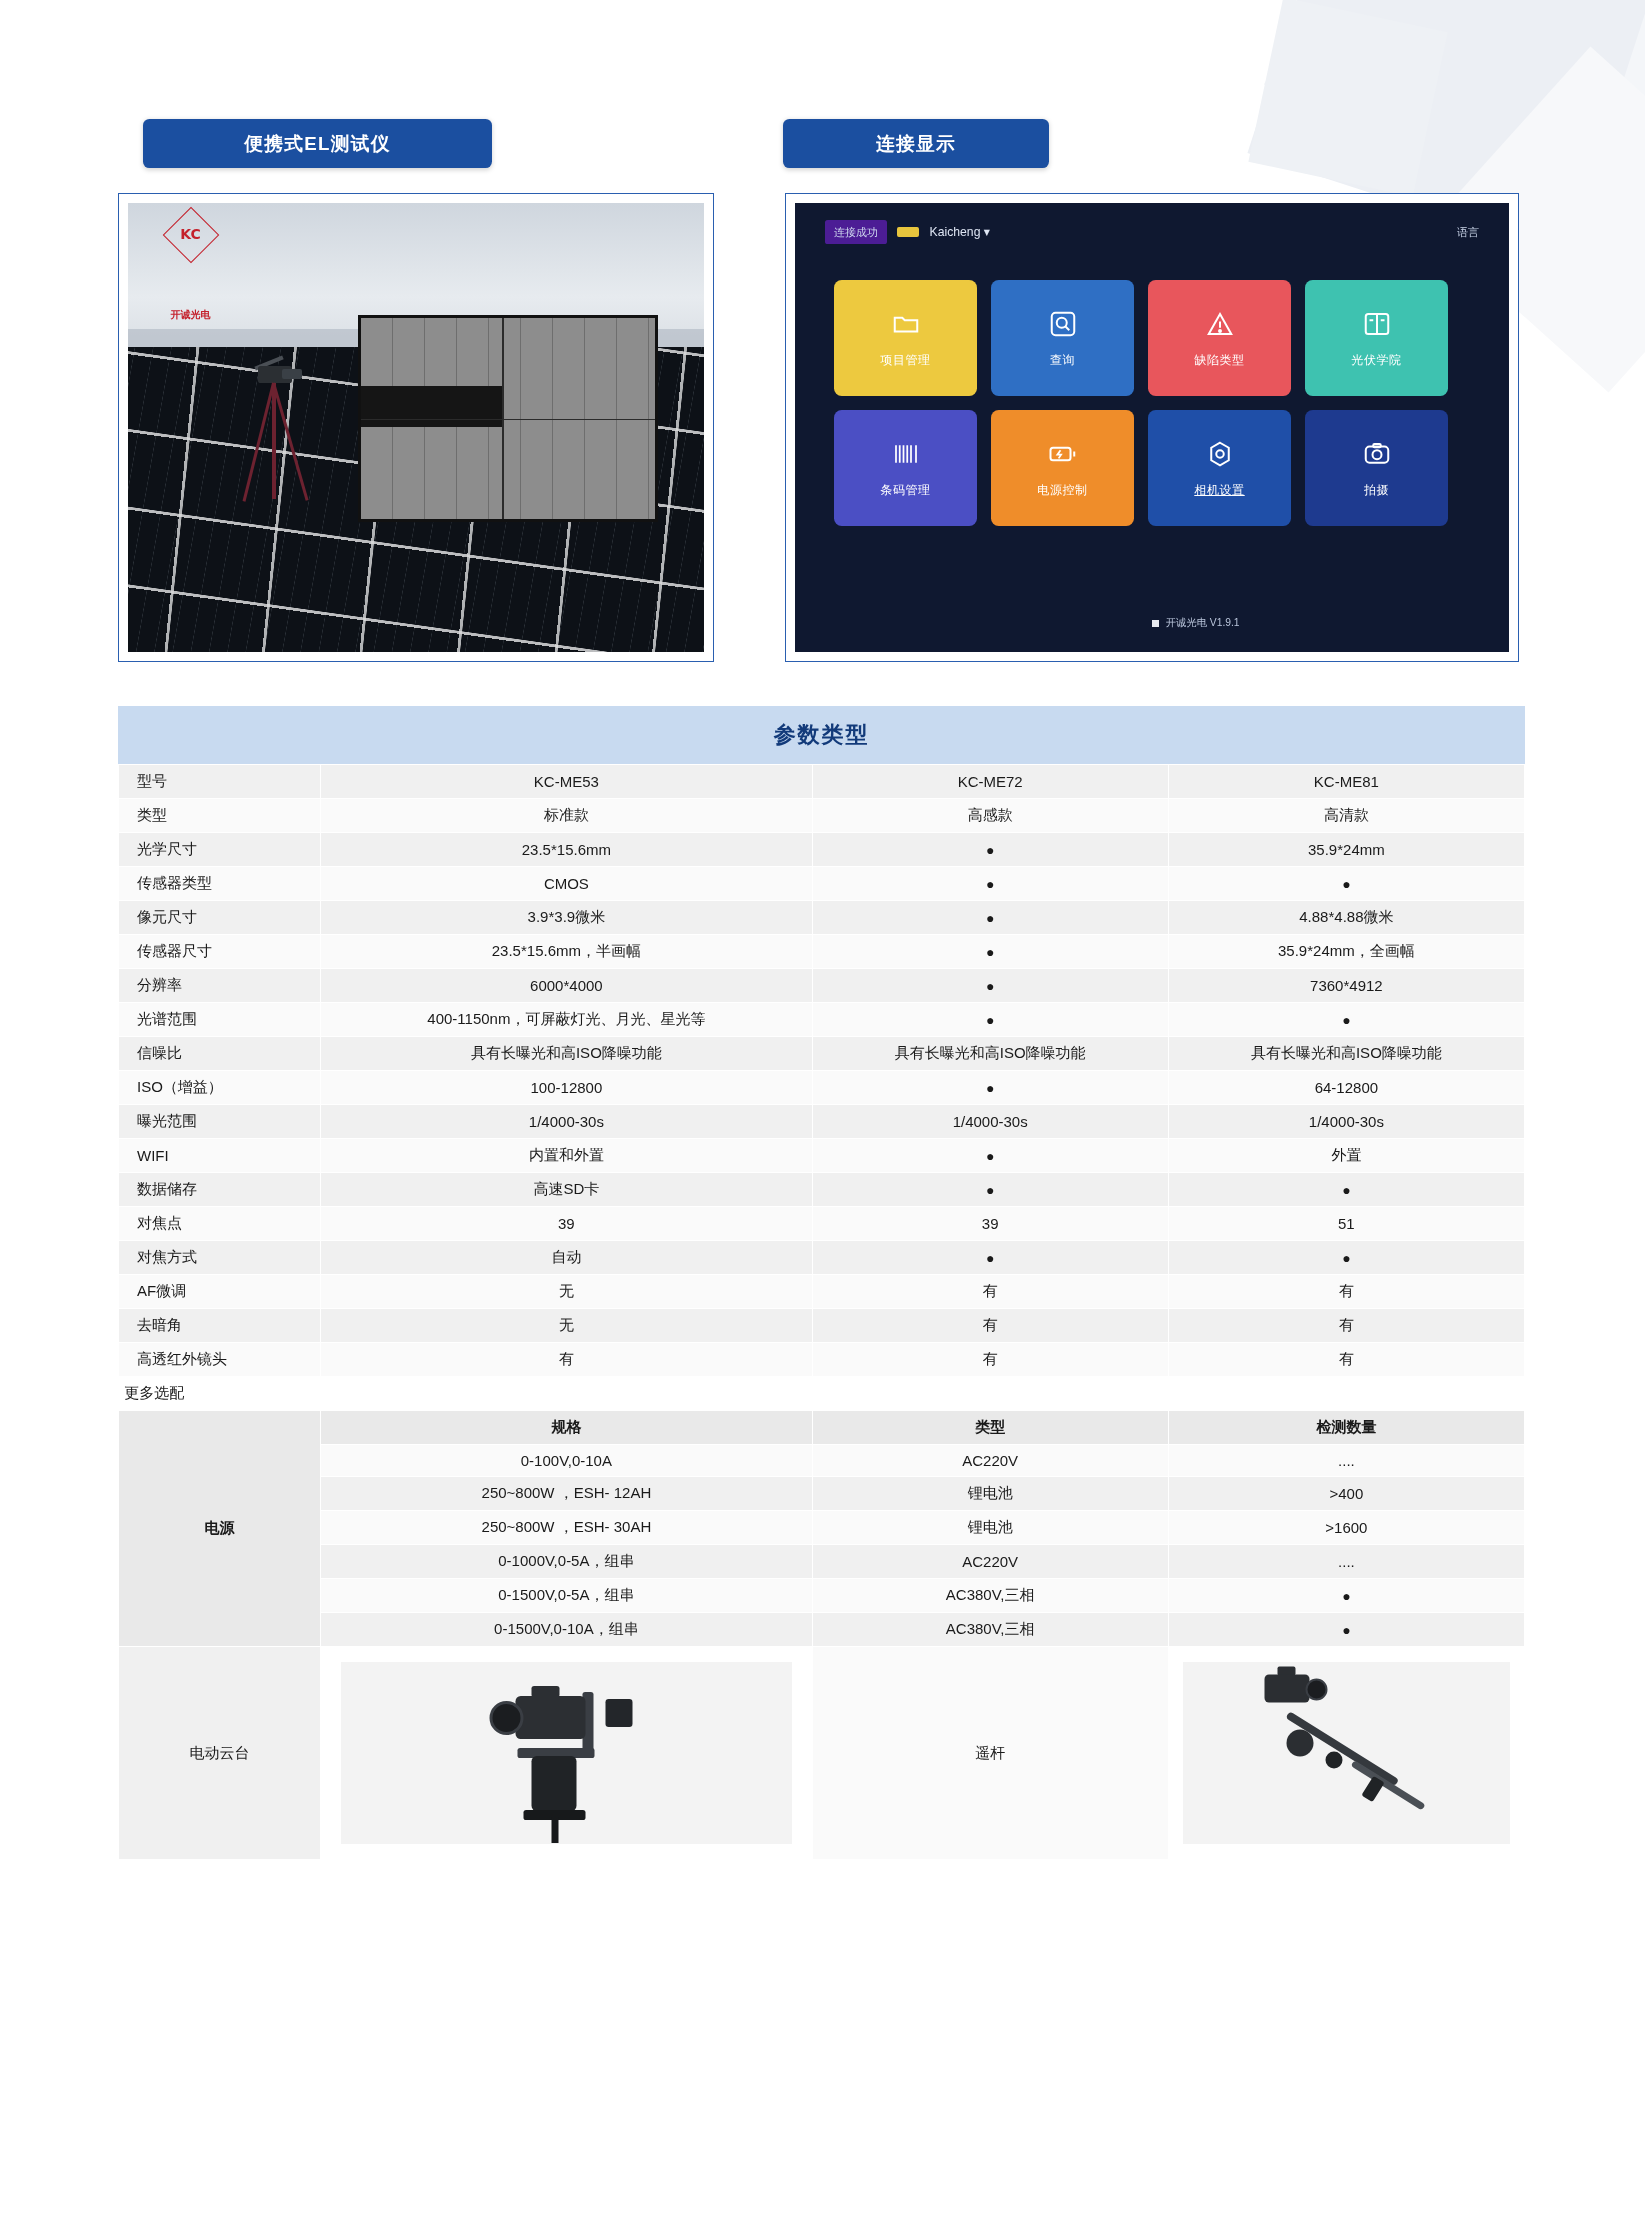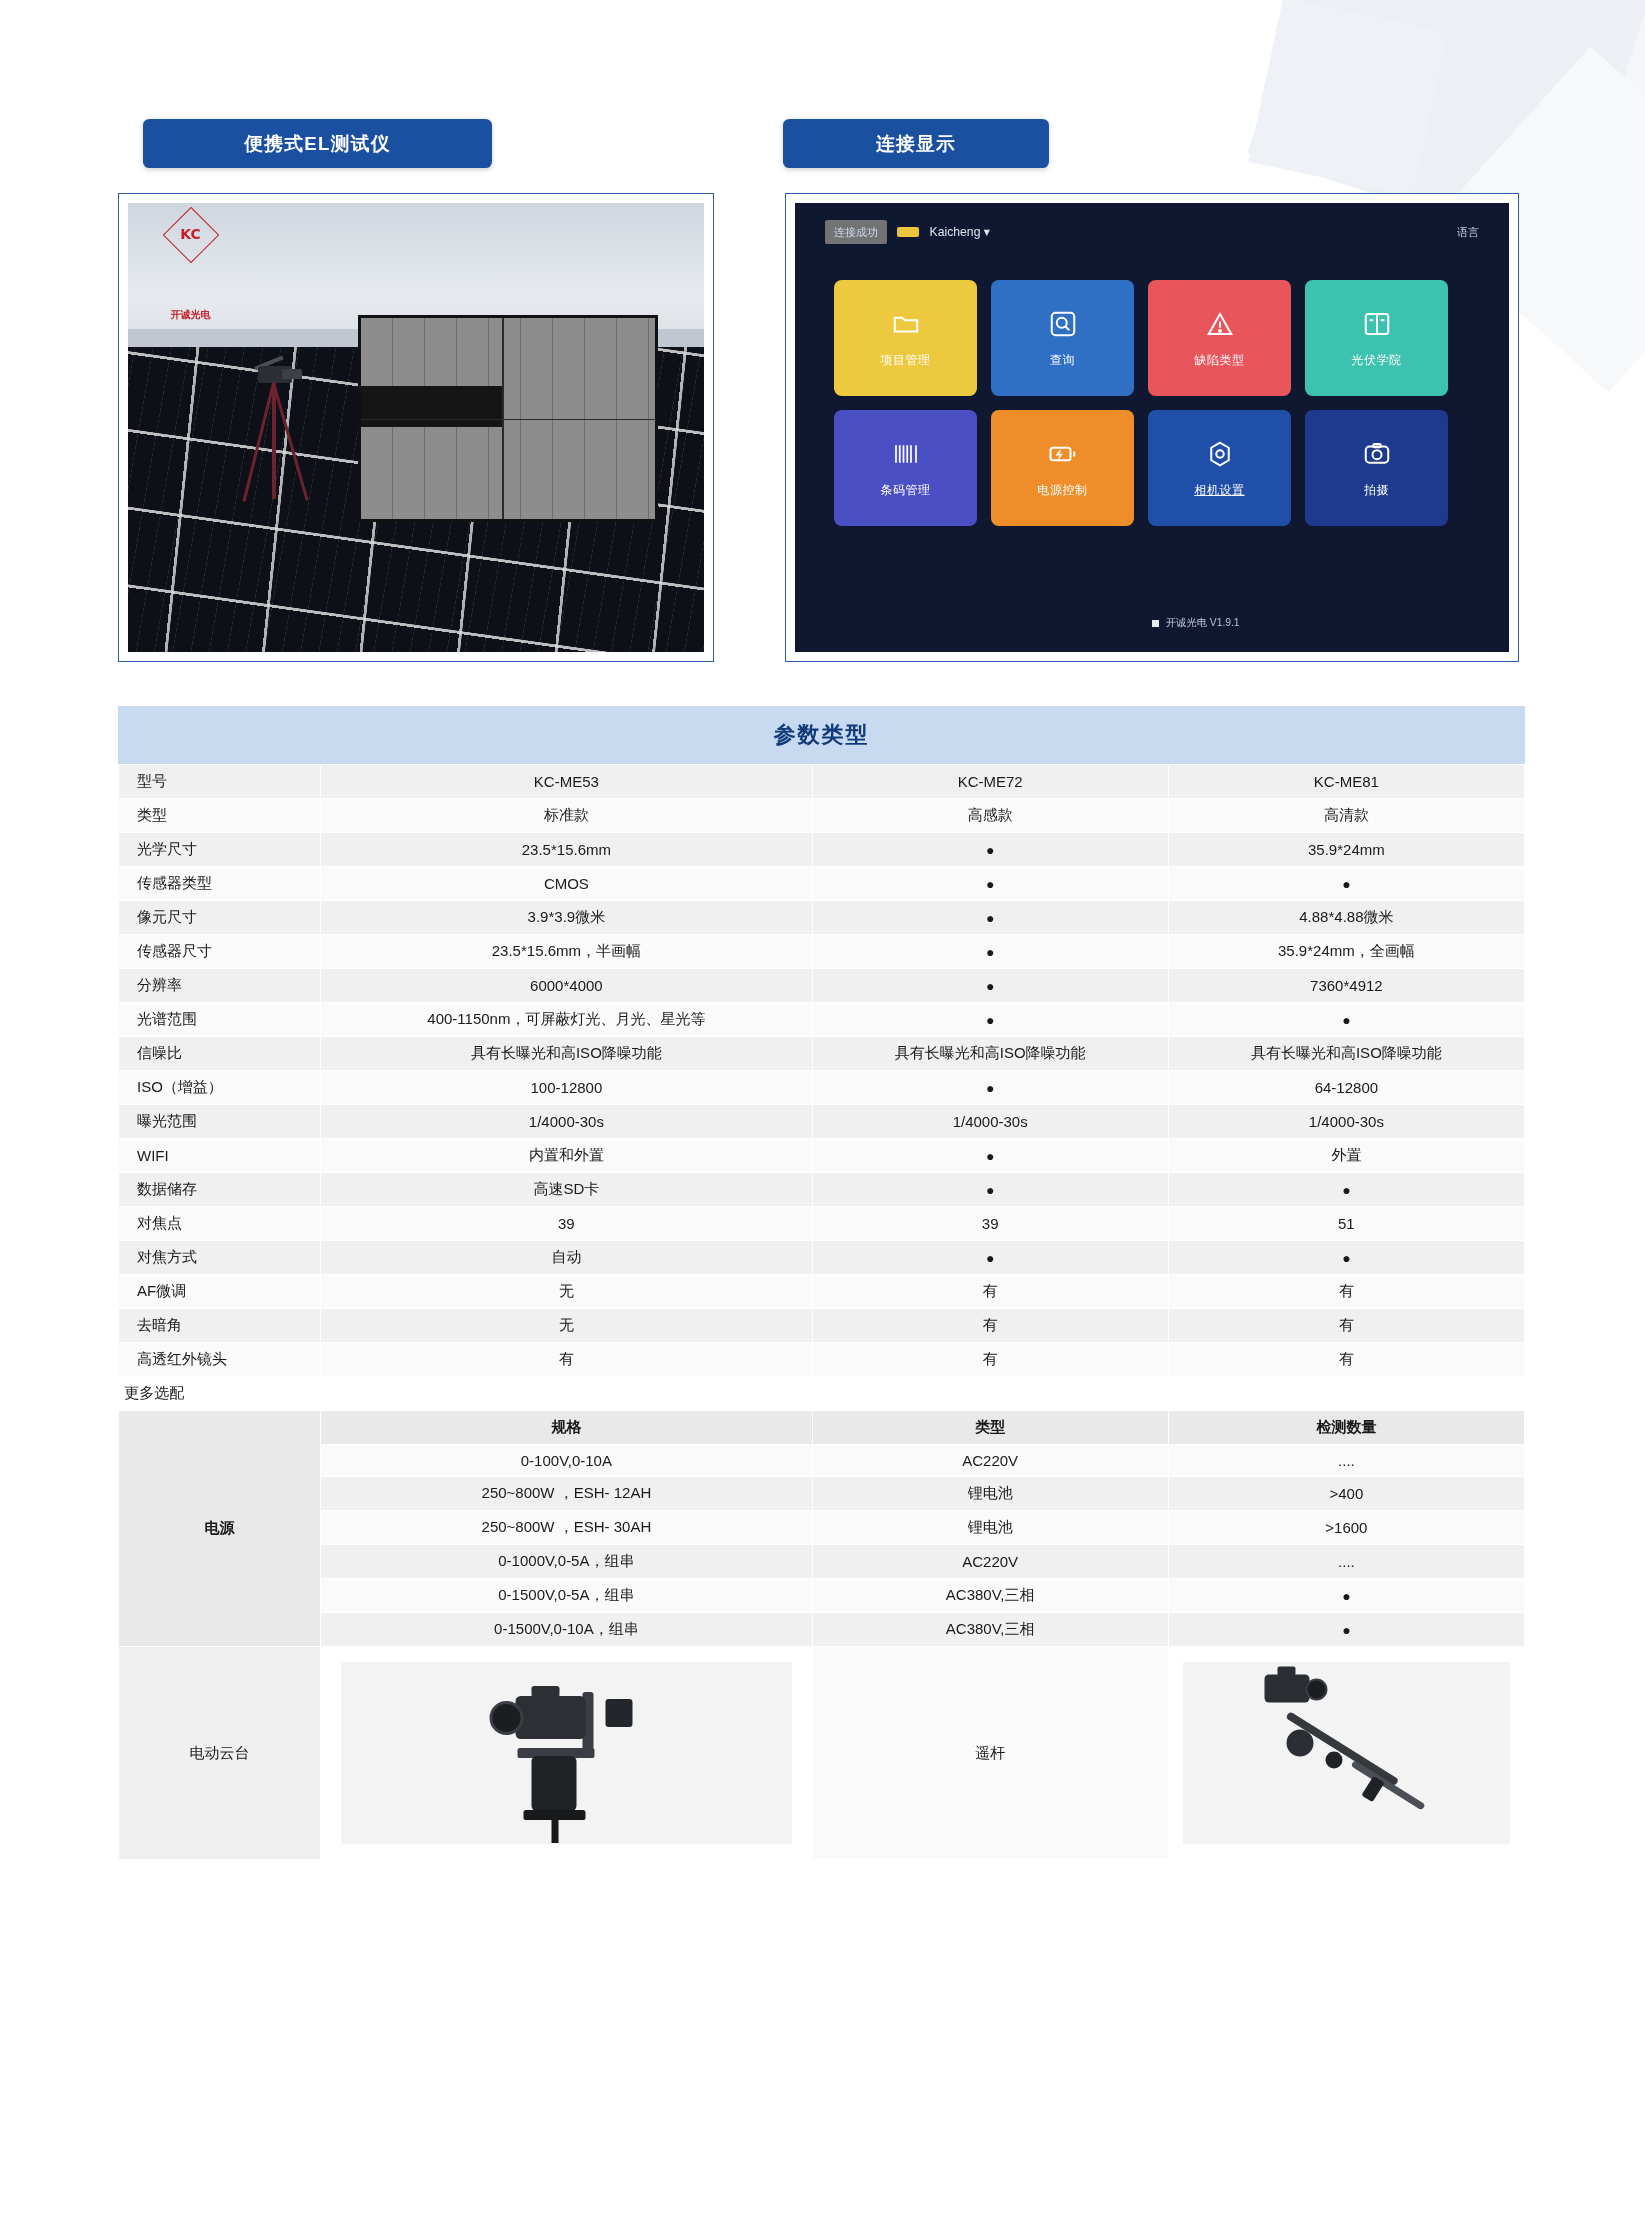--- a/index.html
+++ b/index.html
@@ -95,21 +95,21 @@
   .kc-logo .kc-txt { position:absolute; left:0; top:14px; width:100%; font-size:14px; font-weight:bold; color:#c4202b; font-family:"DejaVu Sans", sans-serif; }
   .kc-logo .kc-sub { position:absolute; left:0; top:48px; width:100%; font-size:10px; font-weight:bold; color:#c4202b;margin-top:48px; }
 
   
   .app-frame {
     position:absolute; left:785px; top:193px; width:734px; height:469px;
     border:1.9px solid #2a5fb0; background:#fff; padding:9px;
   }
   .app-screen { position:relative; width:100%; height:100%; background:#0f1830; overflow:hidden; }
   .app-top { position:absolute; left:0; top:0; width:100%; height:58px; display:flex; align-items:center; padding:0 30px; }
-  .app-status { background:#737373; color:#cfd9ef; font-size:11px; padding:4.5px 9px; border-radius:2.6px; }
+  .app-status { background:#4c1d95; color:#cfd9ef; font-size:11px; padding:4.5px 9px; border-radius:2.6px; }
   .app-dot { width:22px; height:10.3px; background:#e8c53d; border-radius:1.9px; margin-left:10.3px; }
   .app-brand { color:#dfe6f4; font-size:12.2px; margin-left:10.3px; }
   .app-lang { margin-left:auto; color:#c8d2e6; font-size:11px; }
   .tiles { position:absolute; left:39px; top:77px; width:619px; display:grid; grid-template-columns: repeat(4, 143px); grid-gap:14px; }
   .tile { height:116px; border-radius:7.7px; position:relative; color:#fff; display:flex; flex-direction:column; align-items:center; justify-content:center; }
   .tile .tile-ico { width:35px; height:35px; display:flex; align-items:center; justify-content:center; margin-bottom:10.3px; }
   .tile .tile-ico svg { width:30px; height:30px; }
   .tile .tile-label { font-size:12px; letter-spacing:0.6px; }
   .app-foot { position:absolute; left:0; bottom:22px; width:100%; text-align:center; color:#b9c4da; font-size:10.3px;margin-left:44px; }
   .app-foot .sq { display:inline-block; width:7px; height:7px; background:#e8eaf0; margin-right:6.4px; vertical-align:middle; }

